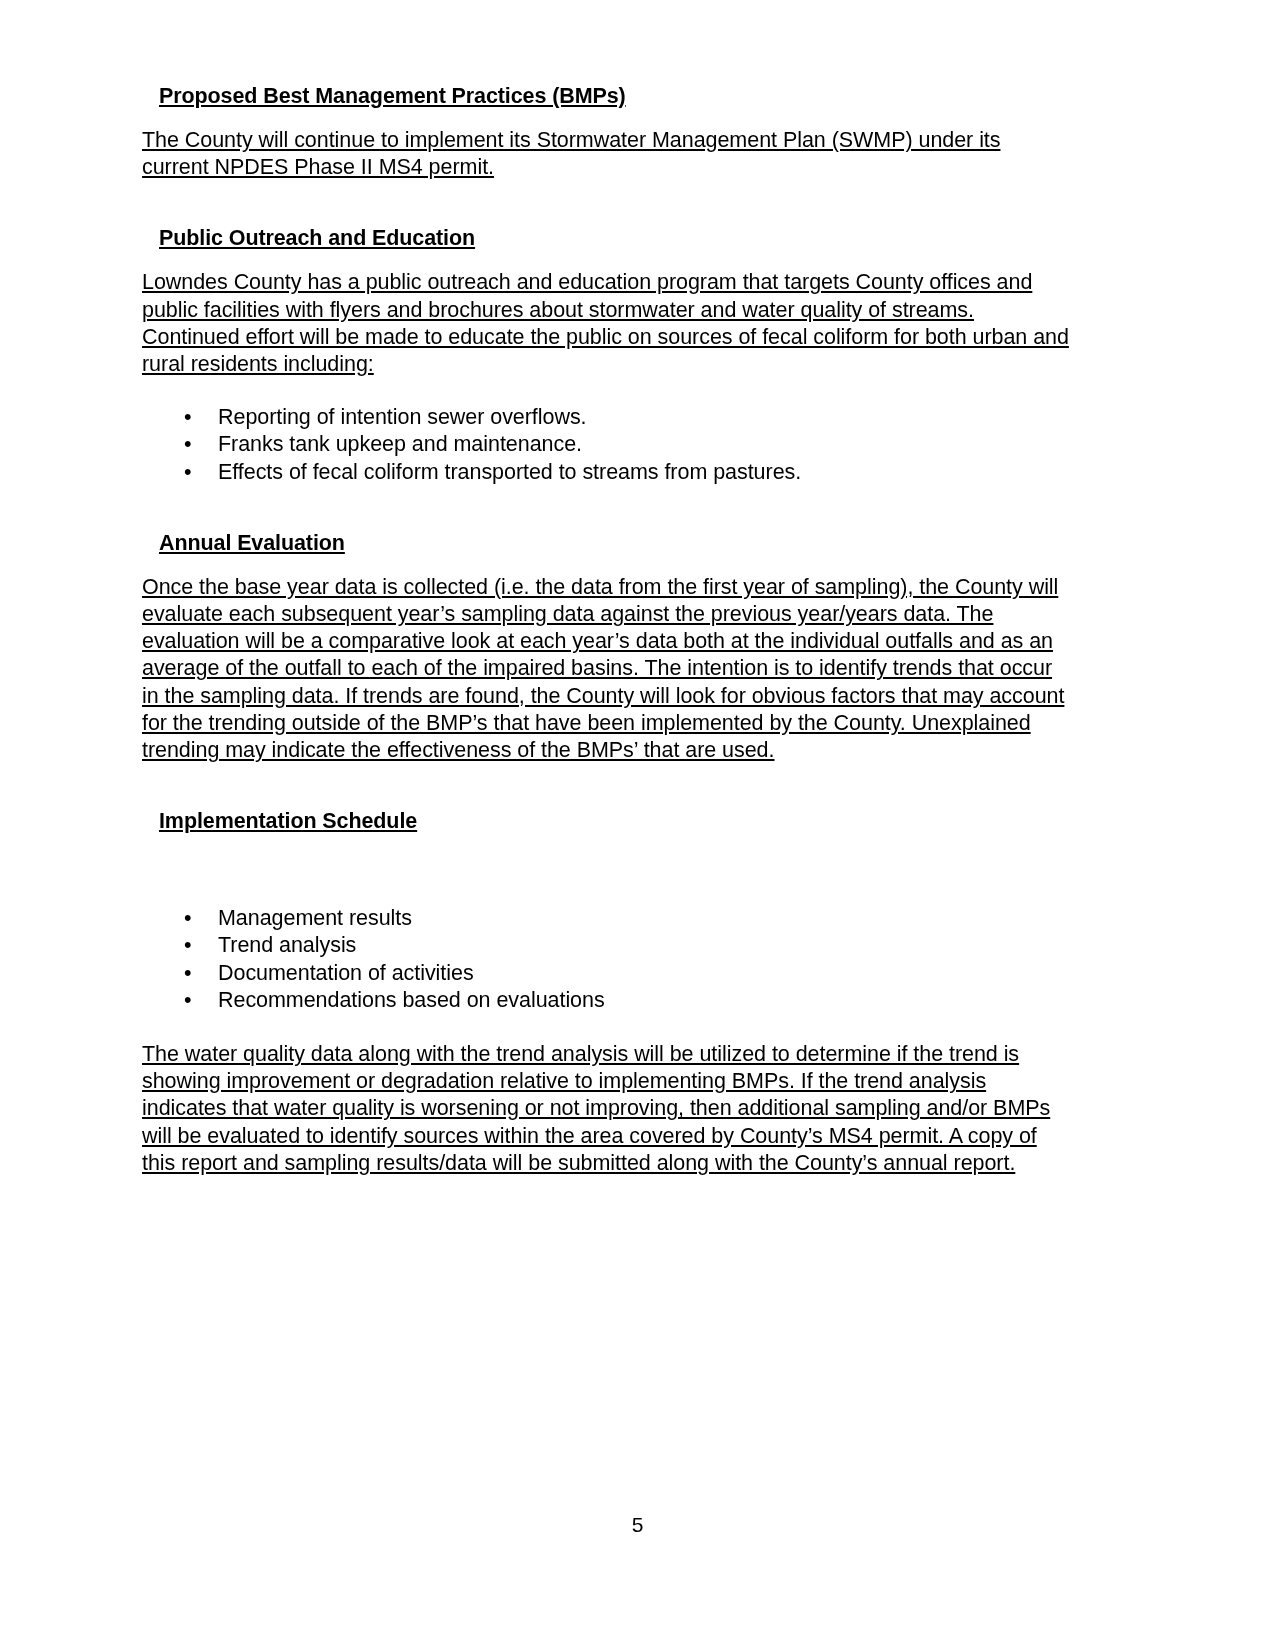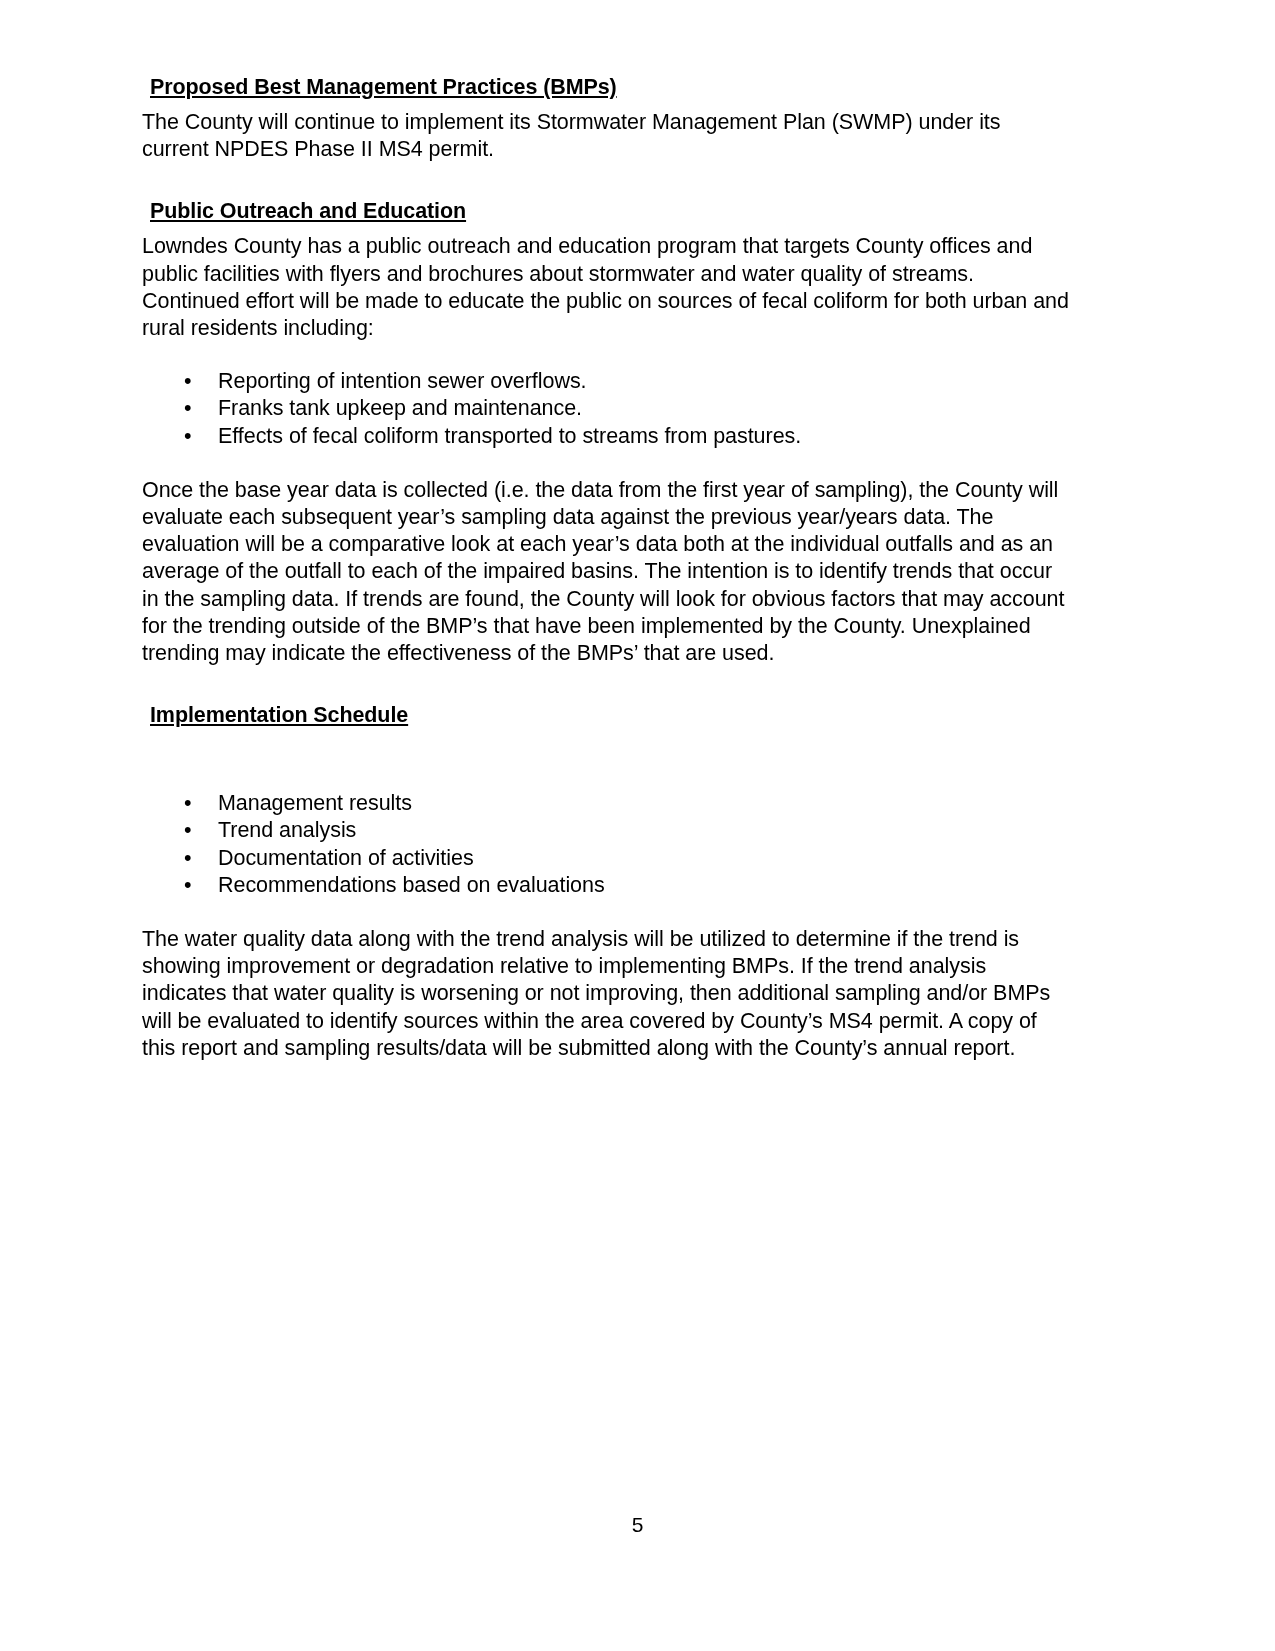--- a/index.html
+++ b/index.html
@@ -23,35 +23,36 @@
     position: absolute;
     left: 142px;
     top: 66px;
     width: 930px;
   }
   .heading {
     font-size: 21.5px;
     font-weight: bold;
     line-height: 27px;
     letter-spacing: -0.1px;
-    margin: 8px;
+    margin: 17px;
     padding: 0;
     display: block;
   }
   .heading span.u {
     text-decoration: underline;
     text-underline-offset: 2px;
   }
   p.body-text {
     font-size: 21.5px;
     line-height: 27.2px;
     margin: 0;
     padding: 0;
     letter-spacing: -0.05px;
     white-space: pre-line;
+    text-decoration: underline;
   }
   .gap-section {
     height: 27px;
   }
   .gap-small {
     height: 26px;
   }
   ul.bullets {
     list-style: none;
     margin: 0;
@@ -98,20 +99,21 @@
     <div class="gap-small"></div>
 
     <ul class="bullets">
       <li><span class="bullet-dot">•</span><span>Reporting of intention sewer overflows.</span></li>
       <li><span class="bullet-dot">•</span><span>Franks tank upkeep and maintenance.</span></li>
       <li><span class="bullet-dot">•</span><span>Effects of fecal coliform transported to streams from pastures.</span></li>
     </ul>
 
     <div class="gap-section"></div>
 
+    <div class="heading"><span class="u">Annual Evaluation</span></div>
     <p class="body-text">Once the base year data is collected (i.e. the data from the first year of sampling), the County will evaluate each subsequent year’s sampling data against the previous year/years data.  The evaluation will be a comparative look at each year’s data both at the individual outfalls and as an average of the outfall to each of the impaired basins.  The intention is to identify trends that occur in the sampling data.  If trends are found, the County will look for obvious factors that may account for the trending outside of the BMP’s that have been implemented by the County.  Unexplained trending may indicate the effectiveness of the BMPs’ that are used.</p>
 
     <div class="gap-section"></div>
 
     <div class="heading"><span class="u">Implementation Schedule</span></div>
 
     <div class="gap-section"></div>
 
 
     <div class="gap-small"></div>

